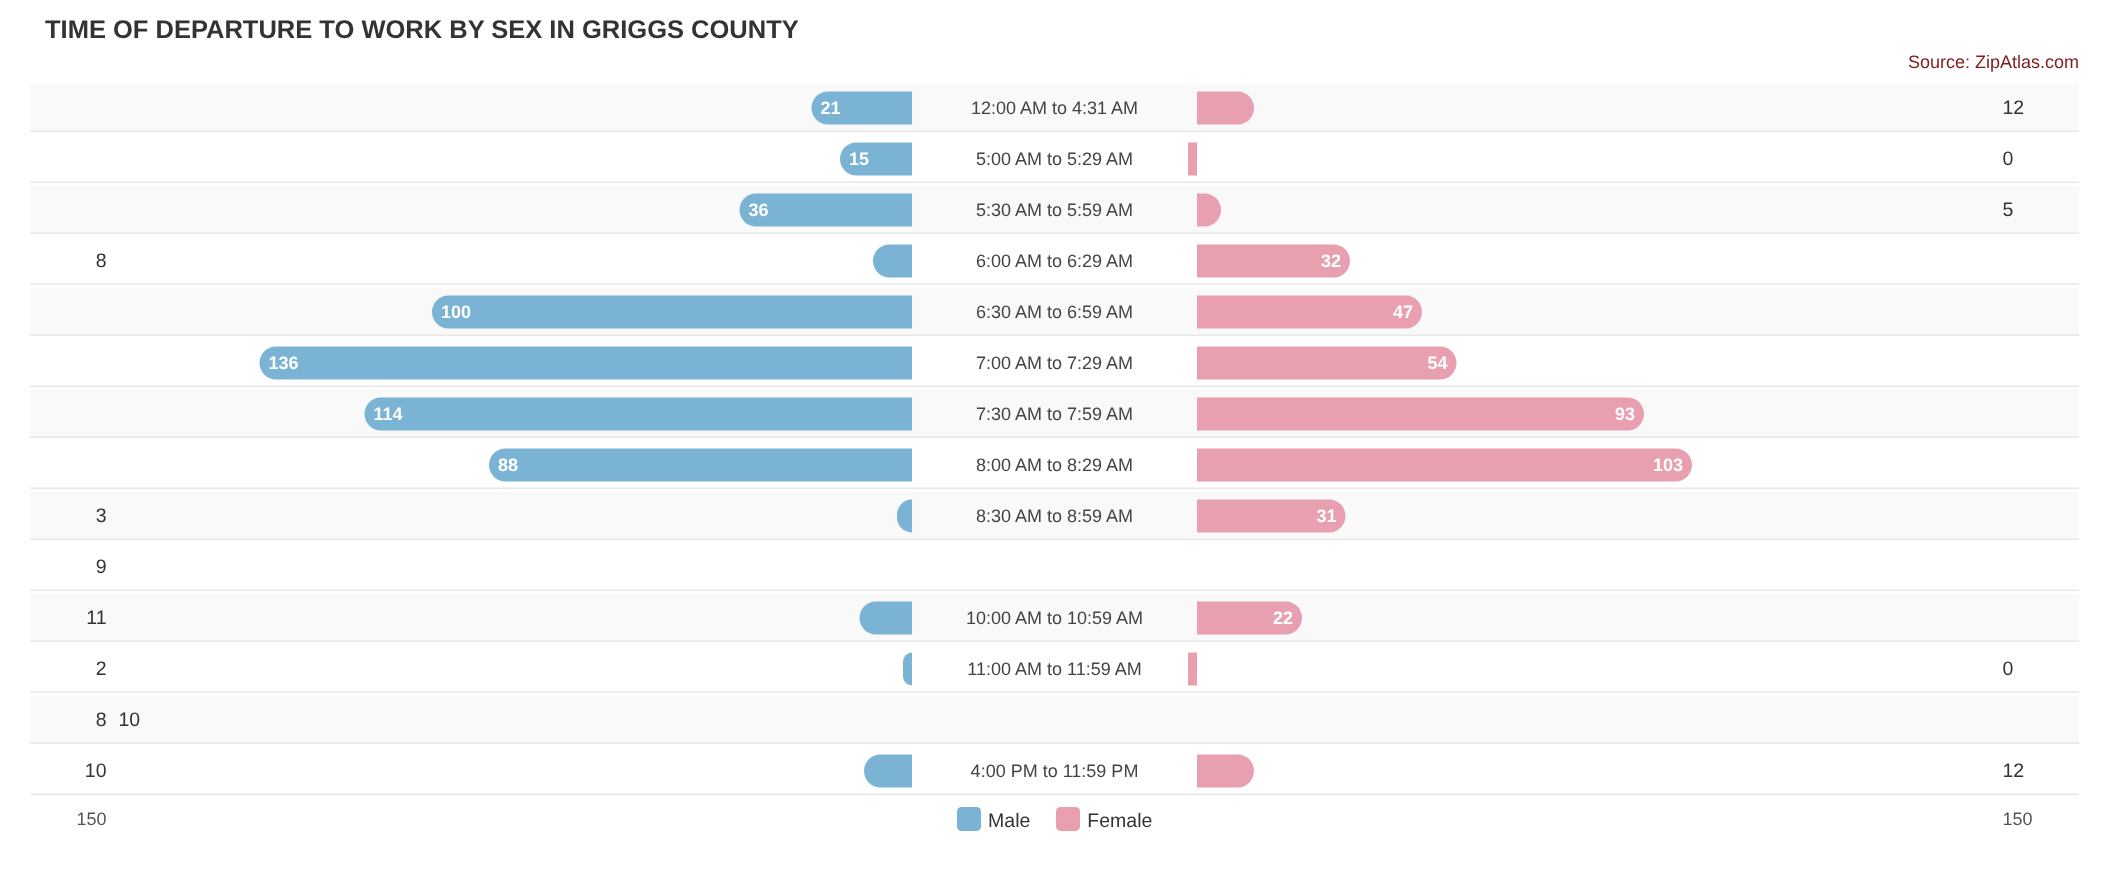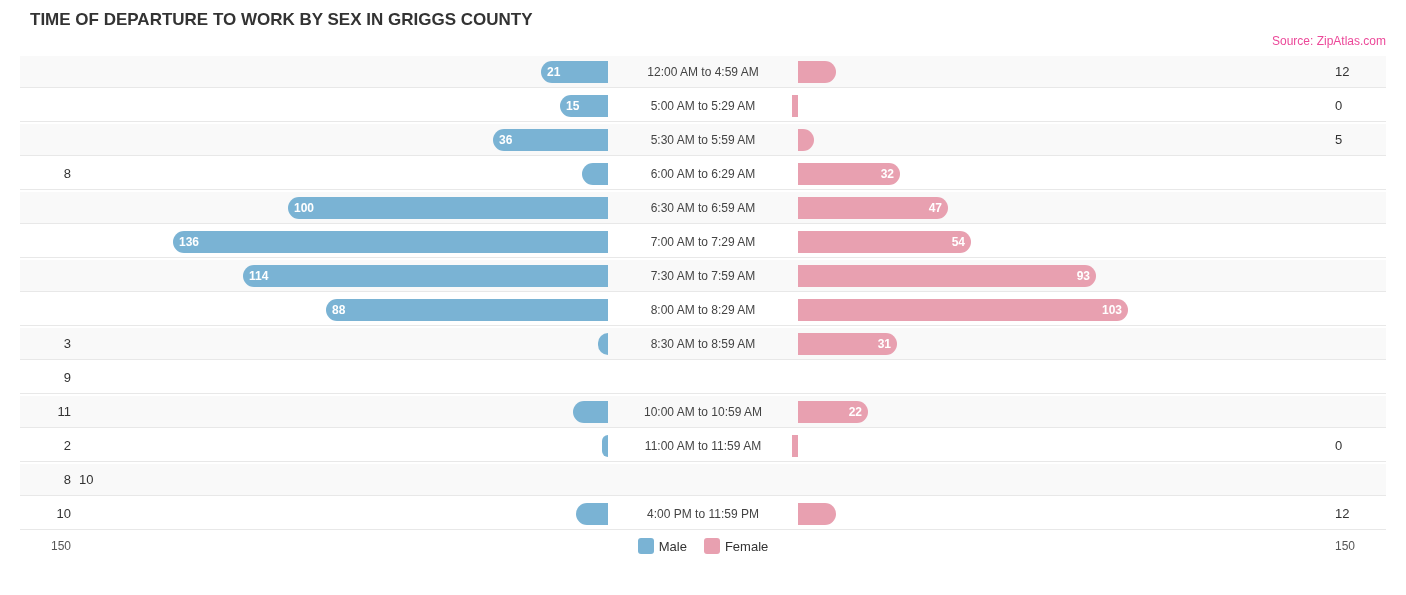--- a/index.html
+++ b/index.html
@@ -13,21 +13,21 @@
     .chart-title {
       font-size: 17px;
       font-weight: bold;
       color: #333;
       margin-bottom: 4px;
       padding-left: 10px;
     }
     .source {
       text-align: right;
       font-size: 12px;
-      color: #ec4899;
+      color: #7f1d1d;
       margin-bottom: 8px;
     }
     .chart-area {
       position: relative;
       width: 100%;
     }
     .row {
       display: flex;
       align-items: center;
       height: 32px;
@@ -177,21 +177,21 @@
 <div class="chart-area" id="chart-area">
     <div class="row">
     <div class="left-value"></div>
     <div class="bar-container">
       <div class="bars-wrapper">
         <div class="male-bar-wrap" style="width:67px;">
           <div class="male-bar" style="width:67px; border-radius: 11px 0 0 11px;">
             <span class="bar-label">21</span>
           </div>
         </div>
-        <div class="label-center">12:00 AM to 4:59 AM</div>
+        <div class="label-center">12:00 AM to 4:31 AM</div>
         <div class="female-bar-wrap" style="width:38px;">
           <div class="female-bar" style="width:38px; border-radius: 0 11px 11px 0;">
             
           </div>
         </div>
       </div>
     </div>
     <div class="right-value">12</div>
   </div>
     <div class="row">

